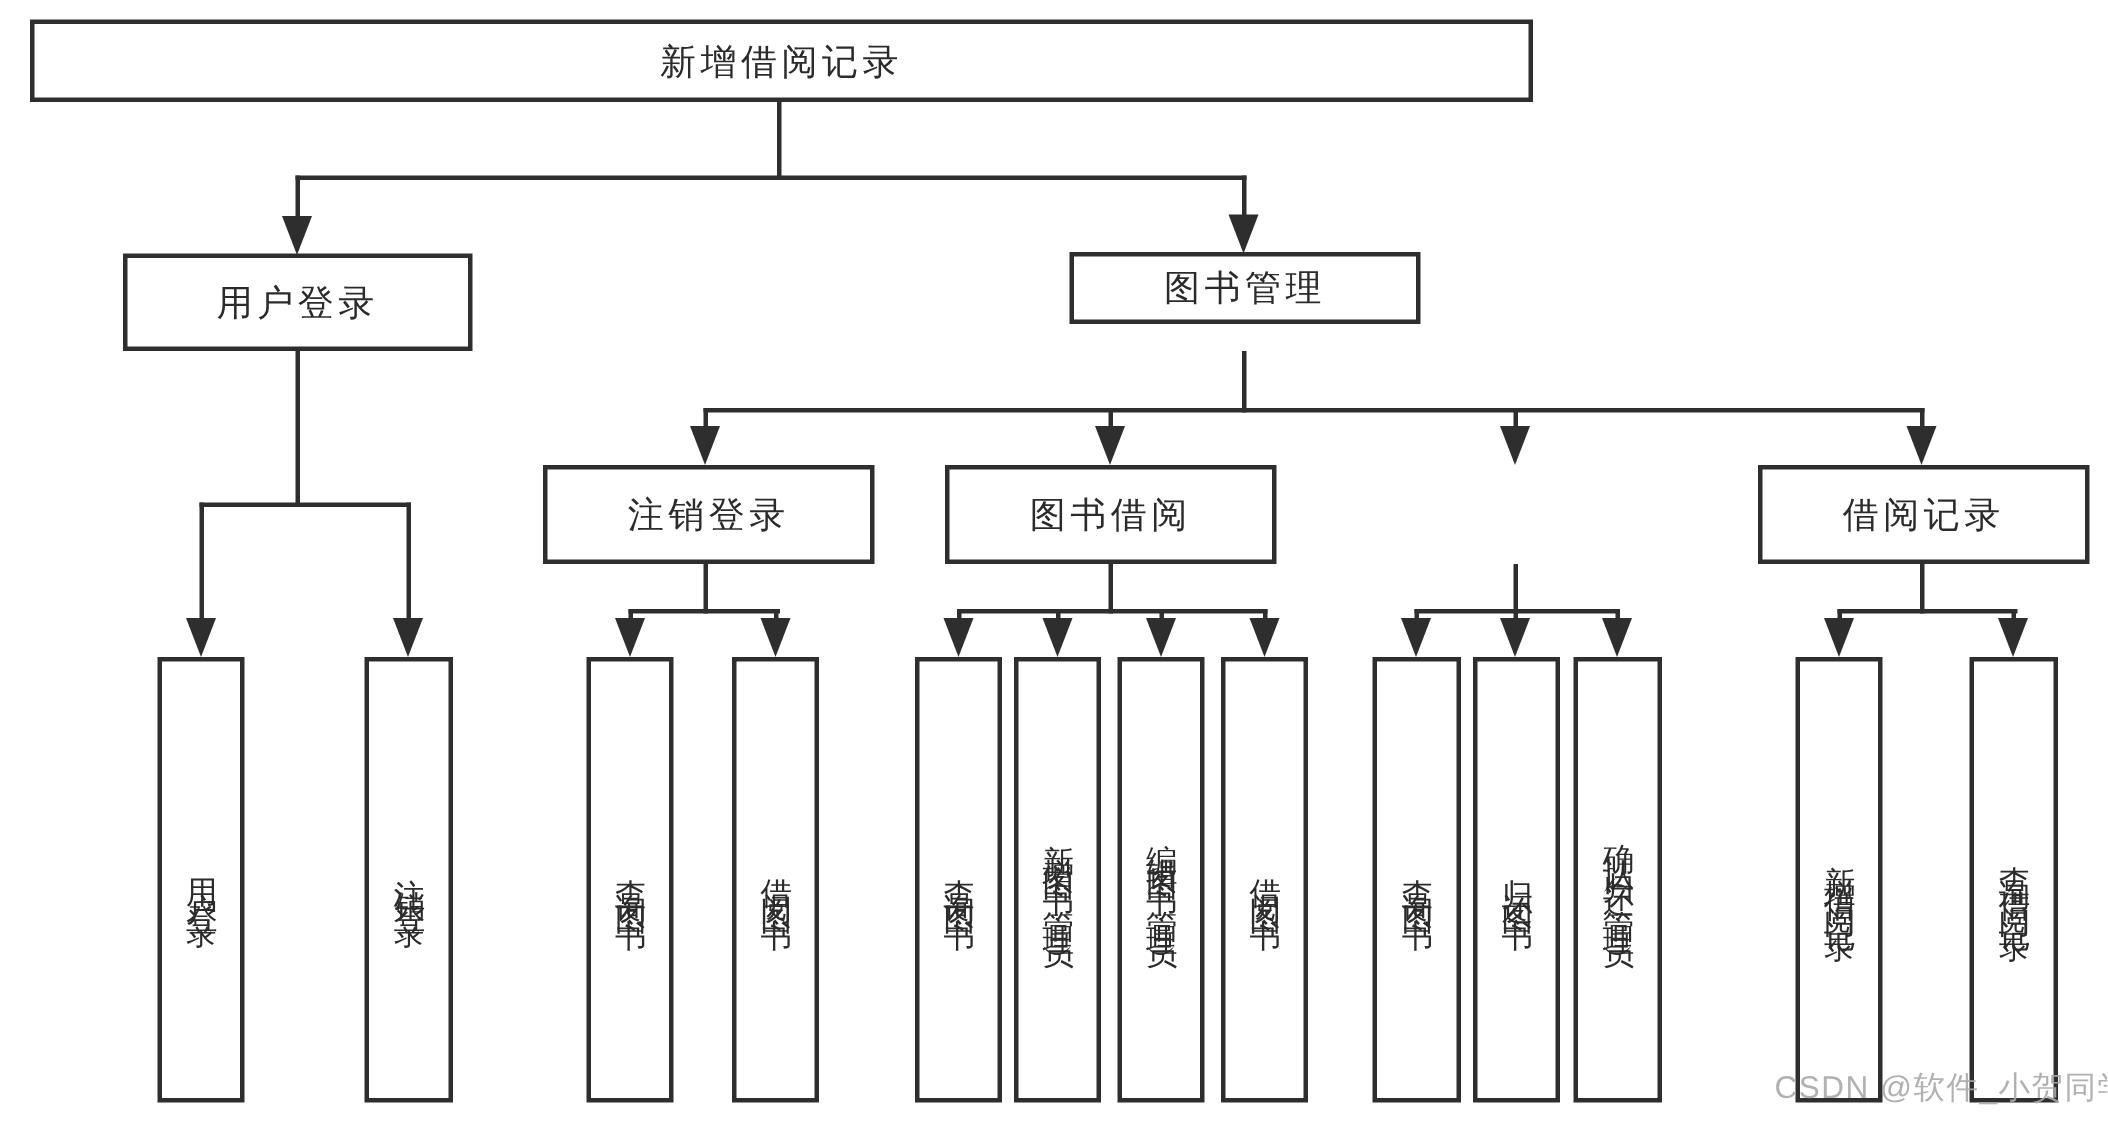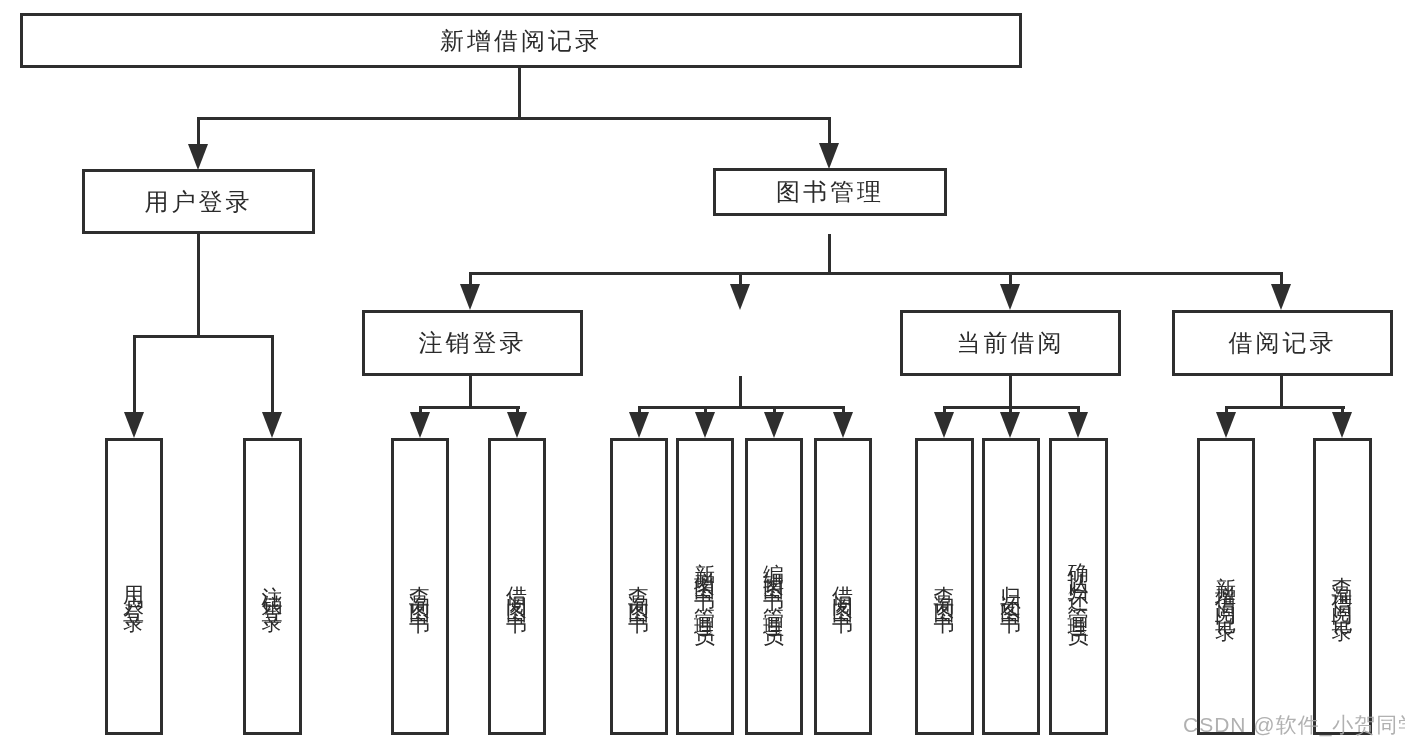--- a/index.html
+++ b/index.html
@@ -71,21 +71,21 @@
 <body>
 
 <div id="canvas">
 
   <div class="node hnode" style="left:20px;top:13px;width:1002px;height:55px;">新增借阅记录</div>
 
   <div class="node hnode" style="left:82px;top:169px;width:233px;height:65px;">用户登录</div>
   <div class="node hnode" style="left:713px;top:168px;width:234px;height:48px;">图书管理</div>
 
   <div class="node hnode" style="left:362px;top:310px;width:221px;height:66px;">注销登录</div>
-  <div class="node hnode" style="left:900px;top:310px;width:221px;height:66px;">当前借阅</div>
+  <div class="node hnode" style="left:630px;top:310px;width:221px;height:66px;">图书借阅</div>
   <div class="node hnode" style="left:1172px;top:310px;width:221px;height:66px;">借阅记录</div>
 
   <div class="node leaf" style="left:105px;top:438px;width:58px;height:297px;">
     <span class="vtext">用户登录</span>
     </div>
   <div class="node leaf" style="left:243px;top:438px;width:59px;height:297px;">
     <span class="vtext">注销登录</span>
     </div>
 
   <div class="node leaf" style="left:391px;top:438px;width:58px;height:297px;">

